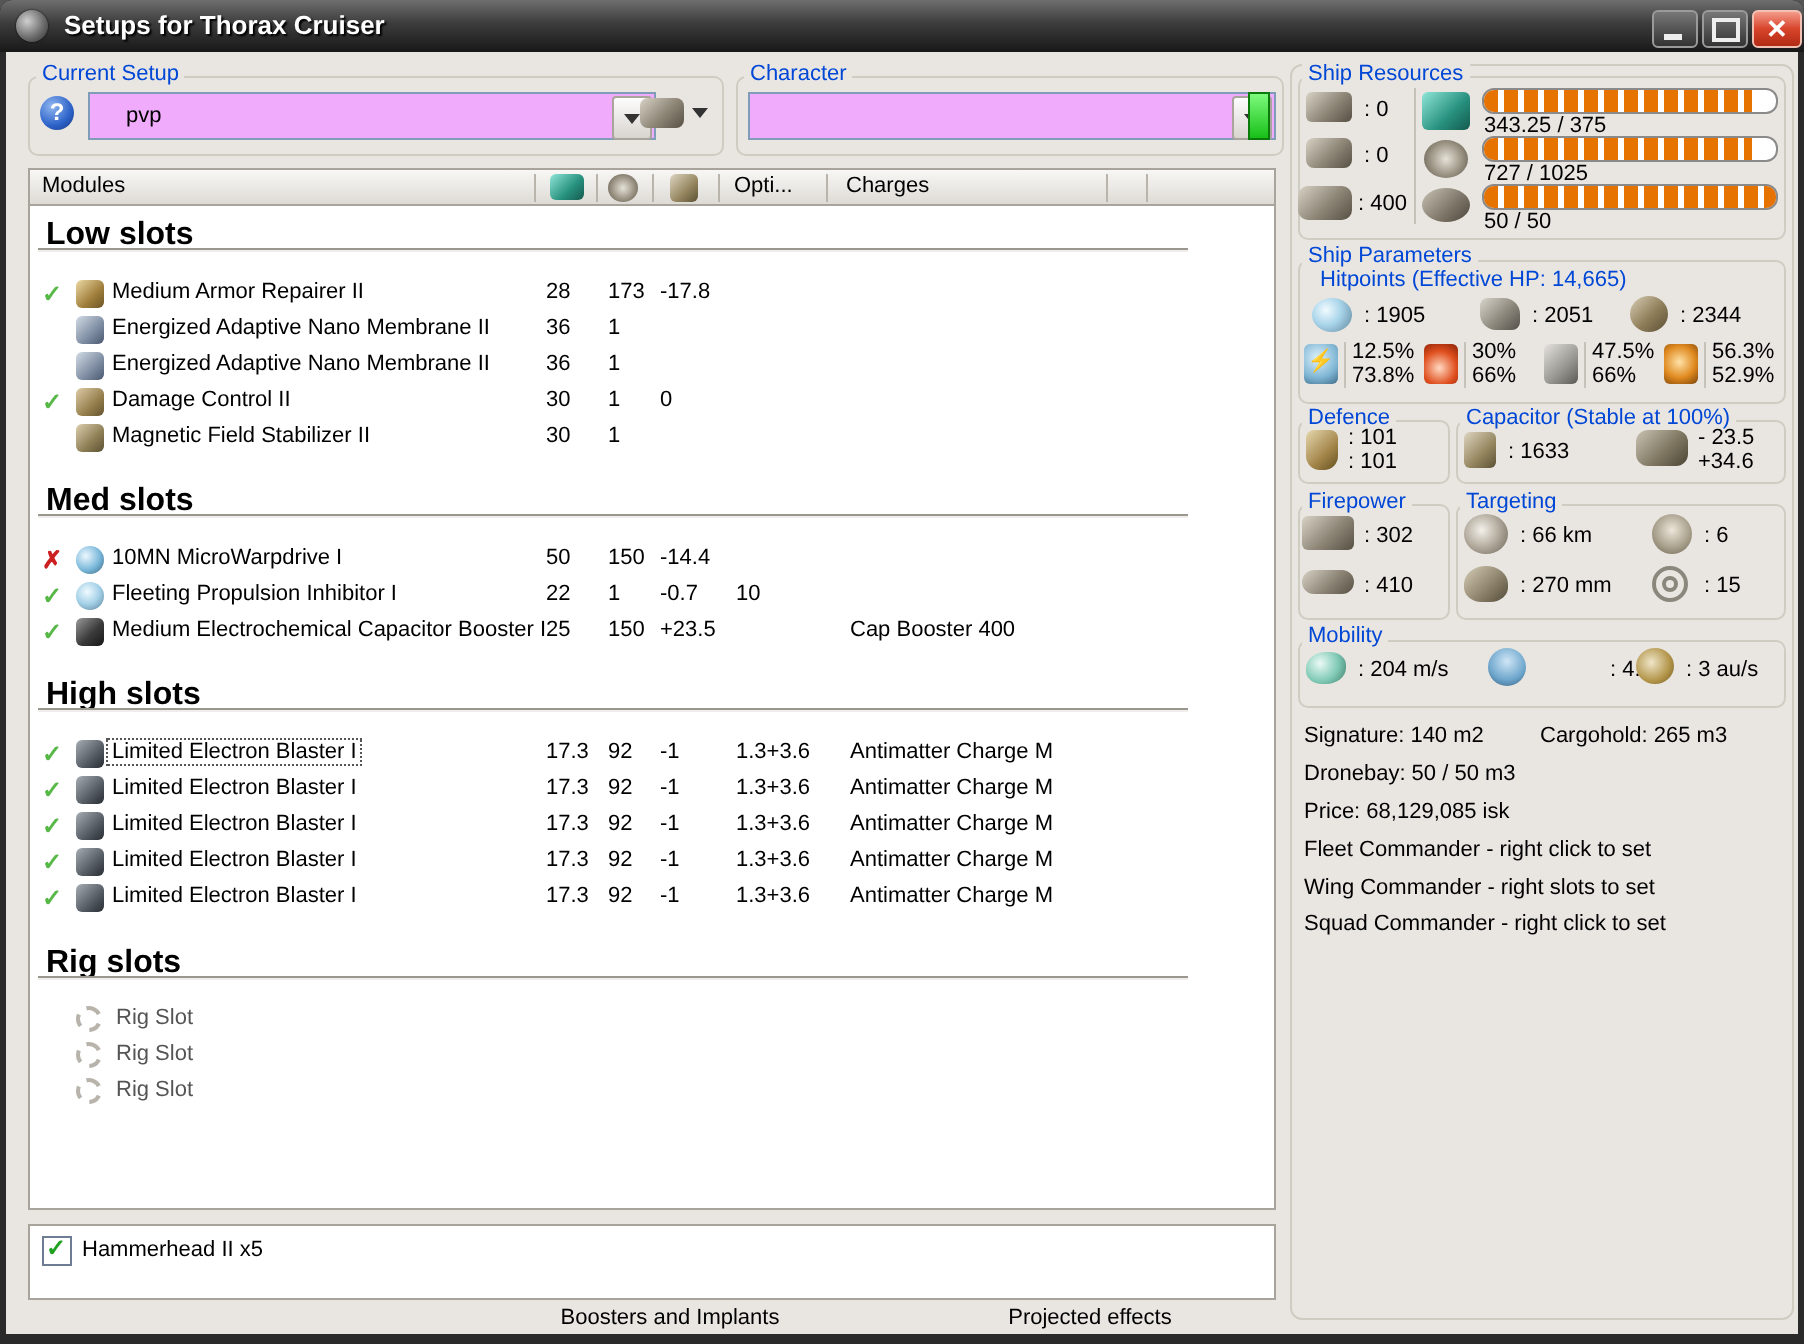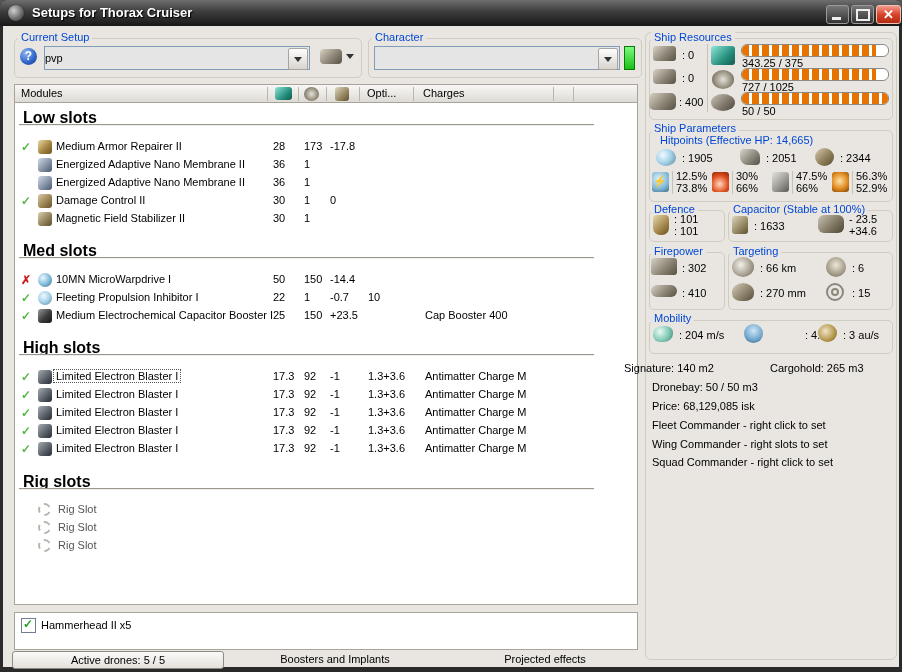--- a/index.html
+++ b/index.html
@@ -17,21 +17,21 @@
   .btn-close{left:876px;width:23px;background:linear-gradient(#f49a8a,#d8442c 50%,#b22a14);border:1px solid #f3c0b4;color:#fff;font-weight:bold;font-size:13px;text-align:center;line-height:17px;}
   .btn-close::after{content:"✕";}
   
   .bgpanel{left:3px;top:26px;width:896px;height:641px;background:#e9e6e2;}
   
   .gb{border:1px solid #cfccc2;border-radius:5px;}
   .gb-label{color:#0047d6;font-size:11px;background:#e9e6e2;padding:0 3px;white-space:nowrap;}
   .txt{font-size:11px;color:#000;white-space:nowrap;}
   .blue{color:#0047d6;}
   
-  .combo{background:#e5e5e5;border:1px solid #7f9db9;height:22px;font-size:11px;line-height:22px;padding-left:0;color:#000;}
+  .combo{background:#f0abfc;border:1px solid #7f9db9;height:22px;font-size:11px;line-height:22px;padding-left:18px;color:#000;}
   .combo-arrow{position:absolute;right:1px;top:1px;width:18px;height:20px;background:linear-gradient(#fdfdfd,#d8d4cf);border:1px solid #a9a49c;border-radius:2px;}
   .combo-arrow::after{content:"";position:absolute;left:5px;top:8px;border-left:4px solid transparent;border-right:4px solid transparent;border-top:5px solid #333;}
   .help-icon{width:17px;height:17px;border-radius:50%;background:radial-gradient(circle at 35% 30%,#8fb6f0,#2c62c8 60%,#16387e);color:#fff;font-weight:bold;font-size:12px;text-align:center;line-height:17px;}
   .help-icon::after{content:"?";}
   .greenbar{background:linear-gradient(#7dfa7d,#18c018);border:1px solid #0a7a0a;}
   
   .mod-header{left:14px;top:84px;width:622px;height:18px;background:linear-gradient(#f8f7f5,#dcd9d3);border:1px solid #a8a49c;border-bottom:none;}
   .hsep{position:absolute;top:2px;width:1px;height:14px;background:#b9b5ad;}
   .mod-list{left:14px;top:102px;width:622px;height:501px;background:#fff;border:1px solid #a8a49c;overflow:hidden;}
   .sec-title{position:absolute;left:8px;font-size:16px;font-weight:bold;color:#000;white-space:nowrap;}
@@ -279,21 +279,20 @@
       <span class="rig-ico"></span>
       <span class="rig-name">Rig Slot</span>
     </div>
   </div>
 
   <div class="abs drone-box">
     <span class="chk"></span>
     <span class="abs txt" style="left:26px;top:6px;">Hammerhead II x5</span>
   </div>
 
-  <div class="abs tabbtn" style="left:12px;top:651px;width:210px;height:16px;">Active drones: 5 / 5</div>
   <div class="abs tablbl" style="left:240px;top:653px;width:190px;">Boosters and Implants</div>
   <div class="abs tablbl" style="left:460px;top:653px;width:170px;">Projected effects</div>
 
   <div class="abs rpanel"></div>
 
   <div class="abs gb" style="left:649px;top:38px;width:242px;height:80px;"></div>
   <div class="abs gb-label" style="left:651px;top:31px;">Ship Resources</div>
   <span class="ico i-metal" style="left:653px;top:46px;width:23px;height:15px;"></span>
   <span class="abs txt" style="left:682px;top:49px;">: 0</span>
   <span class="ico i-metal" style="left:653px;top:69px;width:23px;height:15px;border-radius:4px;"></span>
@@ -391,20 +390,20 @@
 
   <div class="abs gb" style="left:649px;top:320px;width:242px;height:32px;"></div>
   <div class="abs gb-label" style="left:651px;top:312px;">Mobility</div>
   <span class="ico i-speed" style="left:653px;top:326px;width:20px;height:16px;"></span>
   <span class="abs txt" style="left:679px;top:329px;">: 204 m/s</span>
   <span class="ico i-align" style="left:744px;top:324px;width:19px;height:19px;"></span>
   <span class="abs txt" style="left:769px;top:329px;margin-left:36px;">: 4.4 s</span>
   <span class="ico i-warp" style="left:818px;top:324px;width:19px;height:18px;"></span>
   <span class="abs txt" style="left:843px;top:329px;">: 3 au/s</span>
 
-  <span class="abs txt" style="left:624px;top:362px;text-align:center;">Signature: 140 m2</span>
+  <span class="abs txt" style="left:652px;top:362px;text-align:center;">Signature: 140 m2</span>
   <span class="abs txt" style="left:770px;top:362px;">Cargohold: 265 m3</span>
   <span class="abs txt" style="left:652px;top:381px;">Dronebay: 50 / 50 m3</span>
   <span class="abs txt" style="left:652px;top:400px;">Price: 68,129,085 isk</span>
   <span class="abs txt" style="left:652px;top:419px;">Fleet Commander - right click to set</span>
   <span class="abs txt" style="left:652px;top:438px;">Wing Commander - right slots to set</span>
   <span class="abs txt" style="left:652px;top:456px;">Squad Commander - right click to set</span>
 </div>
 
 </body></html>

